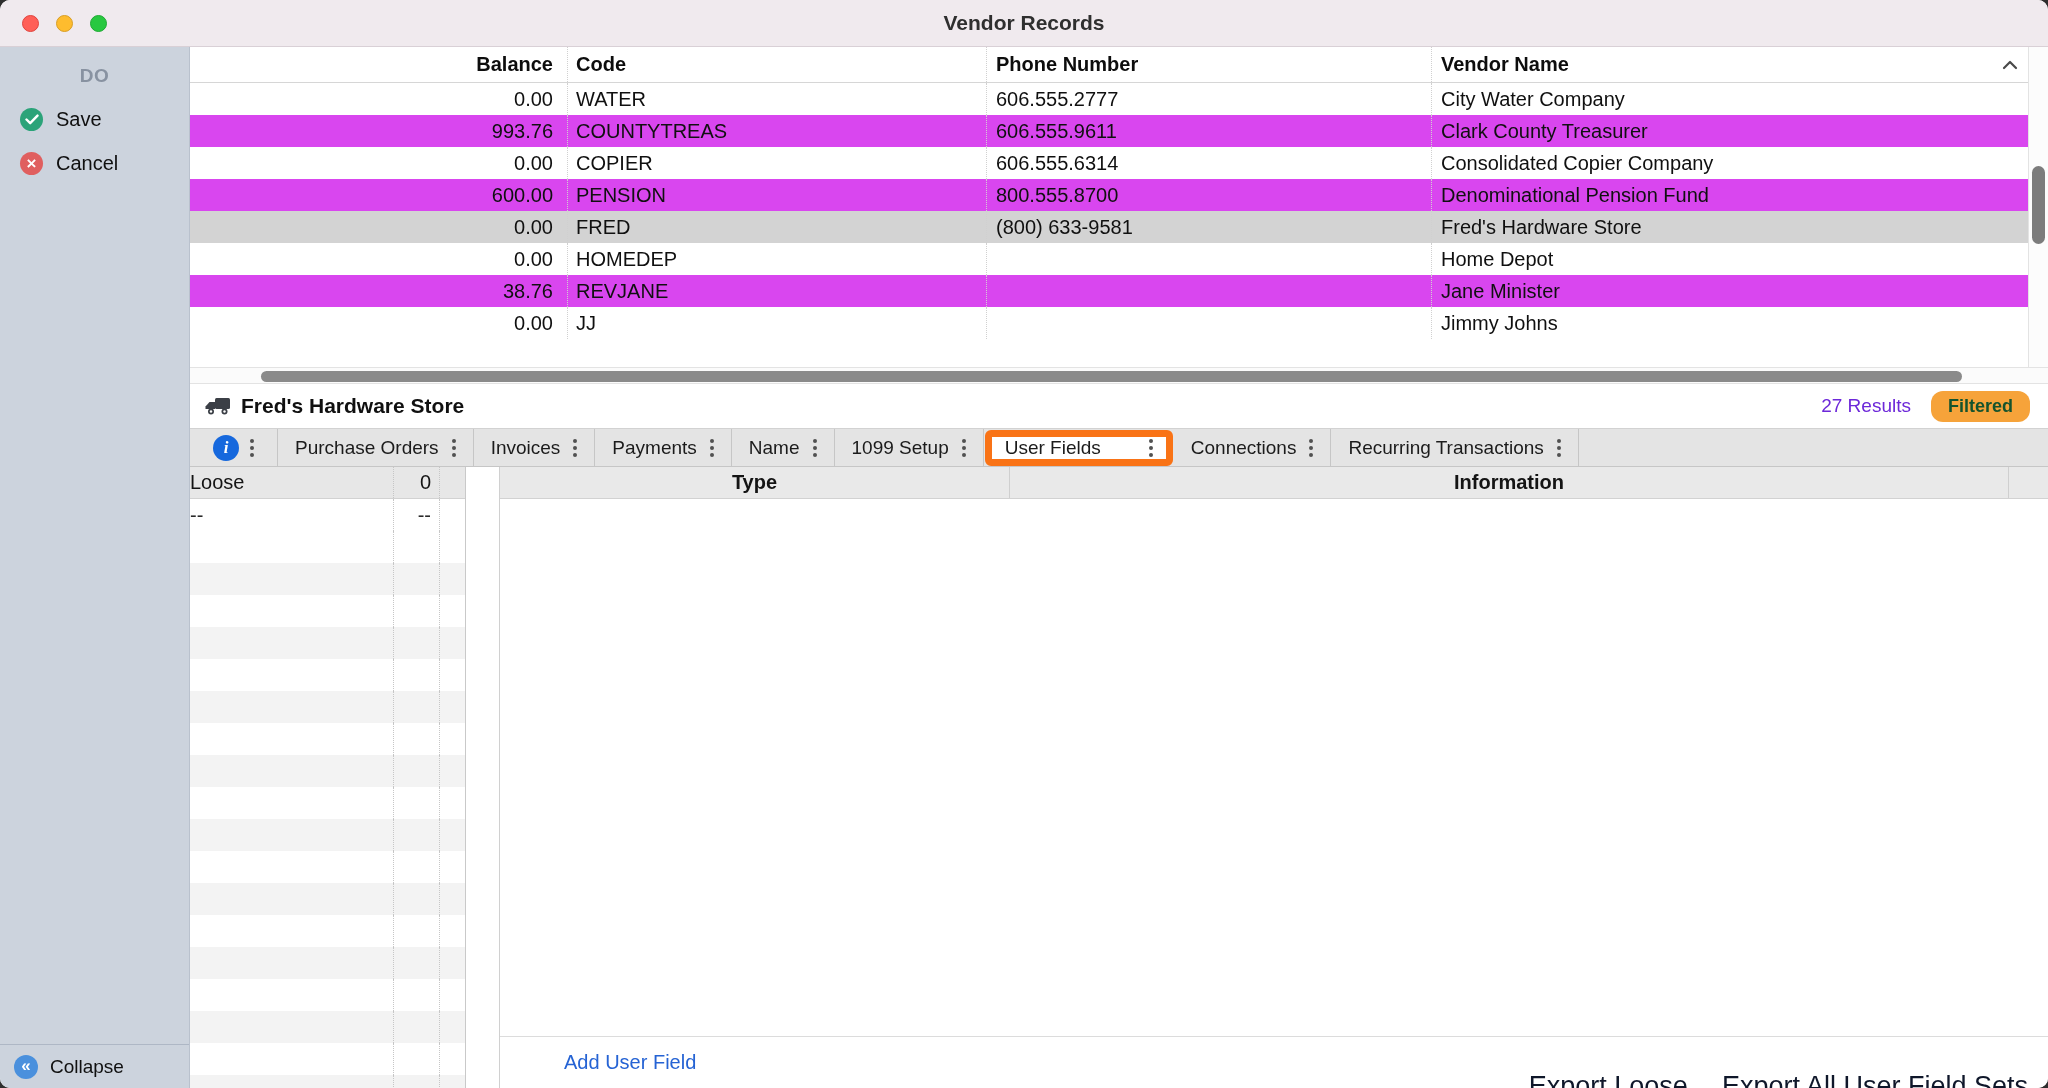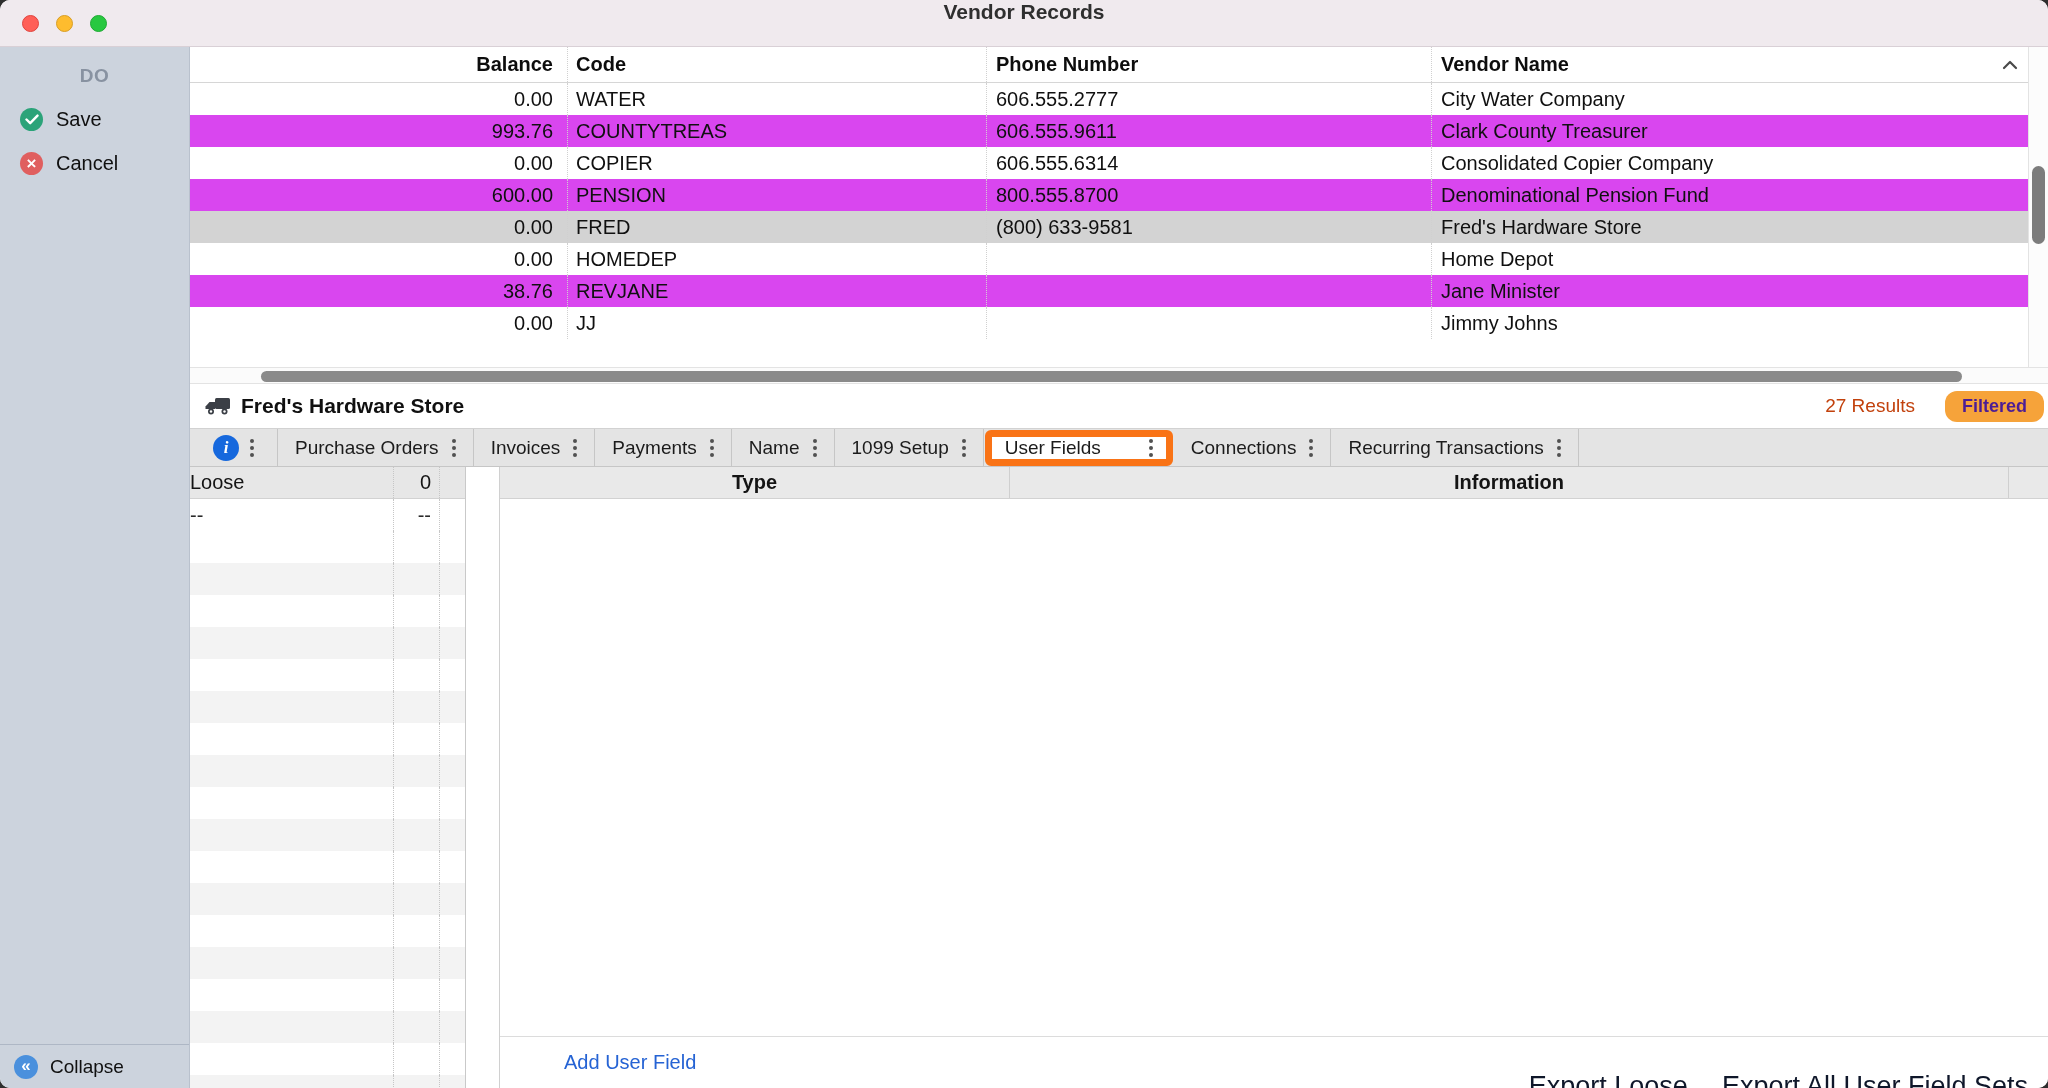--- a/index.html
+++ b/index.html
@@ -12,21 +12,21 @@
   }
   .window {
     width: 2048px; height: 1088px;
     border-radius: 10px; overflow: hidden;
     display: flex; flex-direction: column; background: #fff;
   }
 
   
   .titlebar {
     flex: 0 0 47px; background: #f0eaee; border-bottom: 1px solid #d9d0d6;
-    position: relative; display: flex; align-items: flex-start; justify-content: center;
+    position: relative; display: flex; align-items: center; justify-content: center;
   }
   .traffic { position: absolute; left: 22px; top: 0; height: 100%; display: flex; align-items: center; gap: 17px; }
   .tl { width: 17px; height: 17px; border-radius: 50%; }
   .tl.close { background: #ff5f57; border: 1px solid #e0443e; }
   .tl.min   { background: #febc2e; border: 1px solid #d89e24; }
   .tl.zoom  { background: #28c840; border: 1px solid #1faa33; }
   .title { font-size: 21px; font-weight: 700; color: #2f2f2f; }
 
   
   .content { flex: 1; display: flex; min-height: 0; }
@@ -66,22 +66,22 @@
   .vscroll { position: absolute; top: 0; right: 0; bottom: 17px; width: 20px; background: #fcfcfc; border-left: 1px solid #e3e3e3; }
   .vthumb { position: absolute; left: 3px; top: 119px; width: 13px; height: 78px; background: #7c7c7c; border-radius: 7px; }
   .hscroll { position: absolute; left: 0; right: 0; bottom: 0; height: 17px; background: #fbfbfb; border-top: 1px solid #e3e3e3; border-bottom: 1px solid #e3e3e3; }
   .hthumb { position: absolute; left: 71px; top: 3px; width: 1701px; height: 11px; background: #8a8a8a; border-radius: 6px; }
 
   
   .section-header { flex: 0 0 44px; background: #fff; display: flex; align-items: center; }
   .truck { margin-left: 14px; display: flex; }
   .vendor-title { margin-left: 10px; font-size: 21px; font-weight: 600; color: #101010; }
   .sh-spacer { flex: 1; }
-  .results { font-size: 19px; color: #c2410c; margin-right: 30px; }
-  .badge { background: #f6a33a; color: #4c1d95; font-weight: 700; font-size: 18px; padding: 5px 17px; border-radius: 12px; margin-right: 4px; }
+  .results { font-size: 19px; color: #6d28d9; margin-right: 20px; }
+  .badge { background: #f6a33a; color: #14532d; font-weight: 700; font-size: 18px; padding: 5px 17px; border-radius: 12px; margin-right: 18px; }
 
   
   .tabbar { flex: 0 0 39px; background: #e4e4e4; border-top: 1px solid #d2d2d2; border-bottom: 1px solid #c6c6c6; display: flex; align-items: center; }
   .info-seg { width: 88px; height: 100%; display: flex; align-items: center; justify-content: center; gap: 11px; border-right: 1px solid #c6c6c6; }
   .info-circle { width: 26px; height: 26px; border-radius: 50%; background: #1668dd; color: #fff; font-weight: 700; font-size: 17px; display: flex; align-items: center; justify-content: center; font-family: "Liberation Serif", serif; font-style: italic; }
   .tab { height: 100%; display: flex; align-items: center; gap: 13px; padding: 0 17px; border-right: 1px solid #c6c6c6; font-size: 19px; color: #1b1b1b; }
   .tab.selected { background: #fff; border: 7px solid #f97316; border-radius: 6px; height: 36px; margin: 0 1px; padding: 0 13px; gap: 48px; }
   .dots { display: inline-flex; flex-direction: column; gap: 3px; }
   .dots i { width: 4px; height: 4px; border-radius: 50%; background: #515151; display: block; }
 

